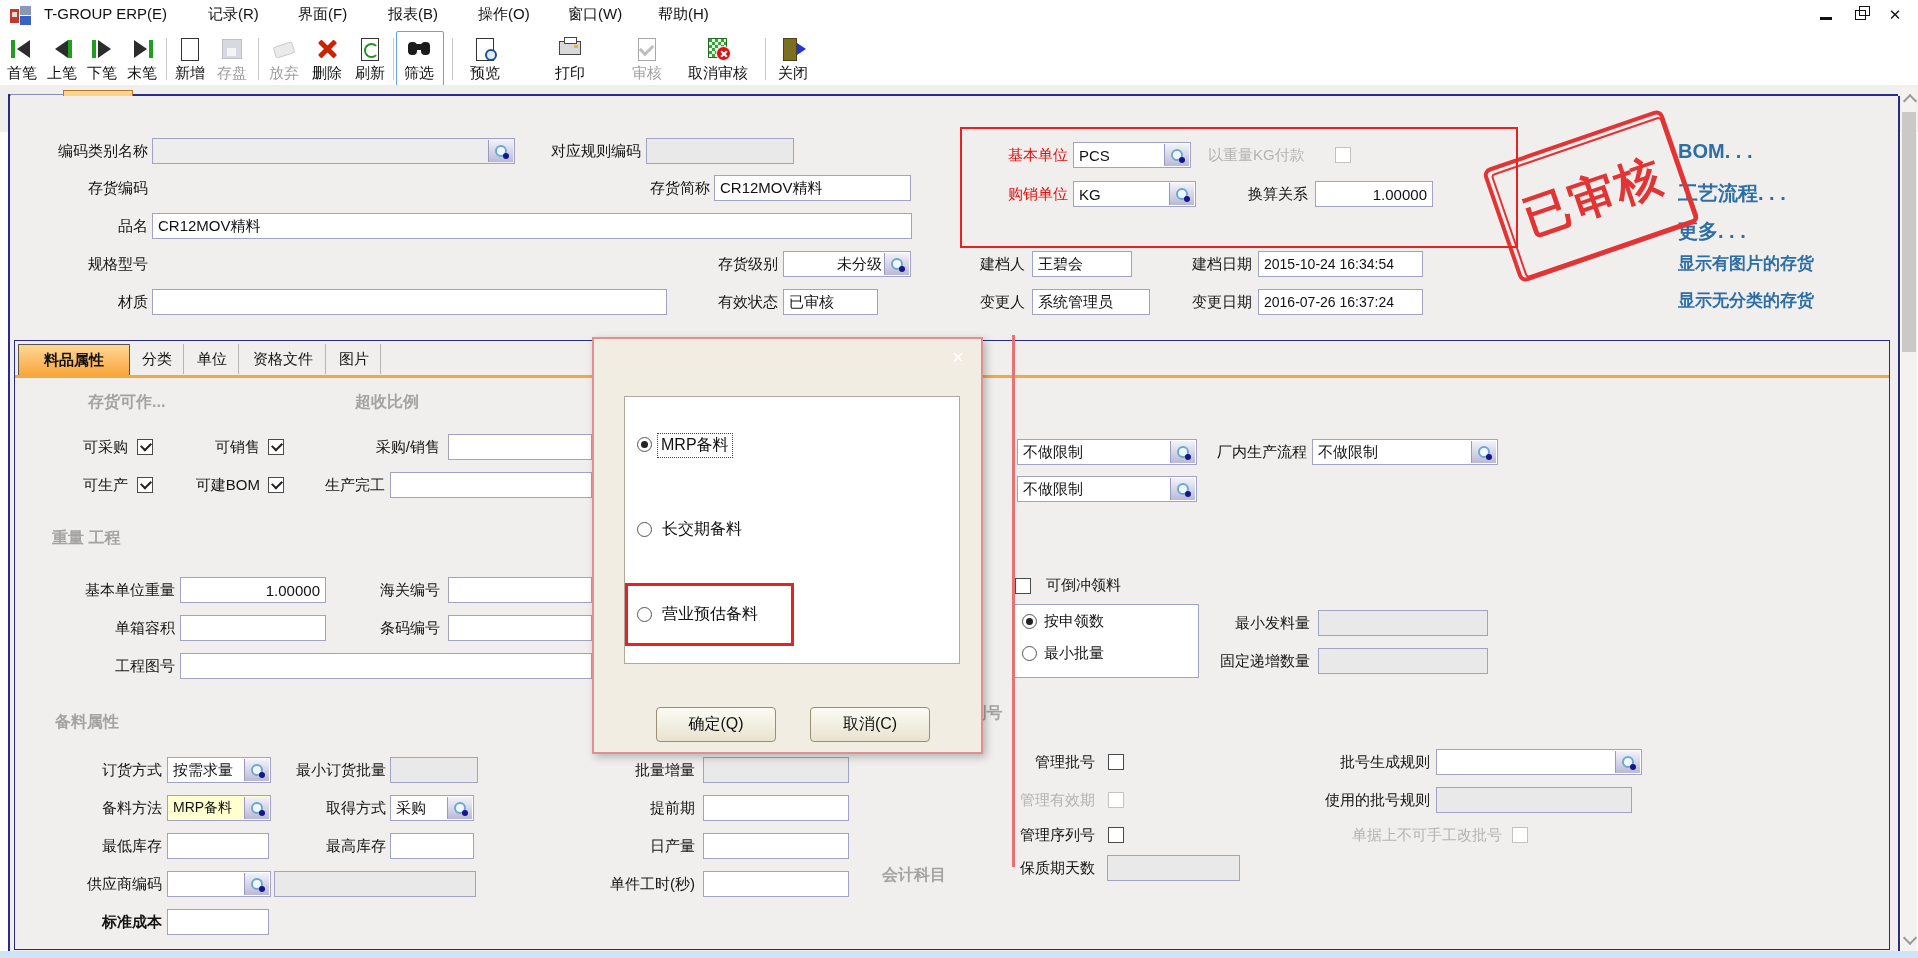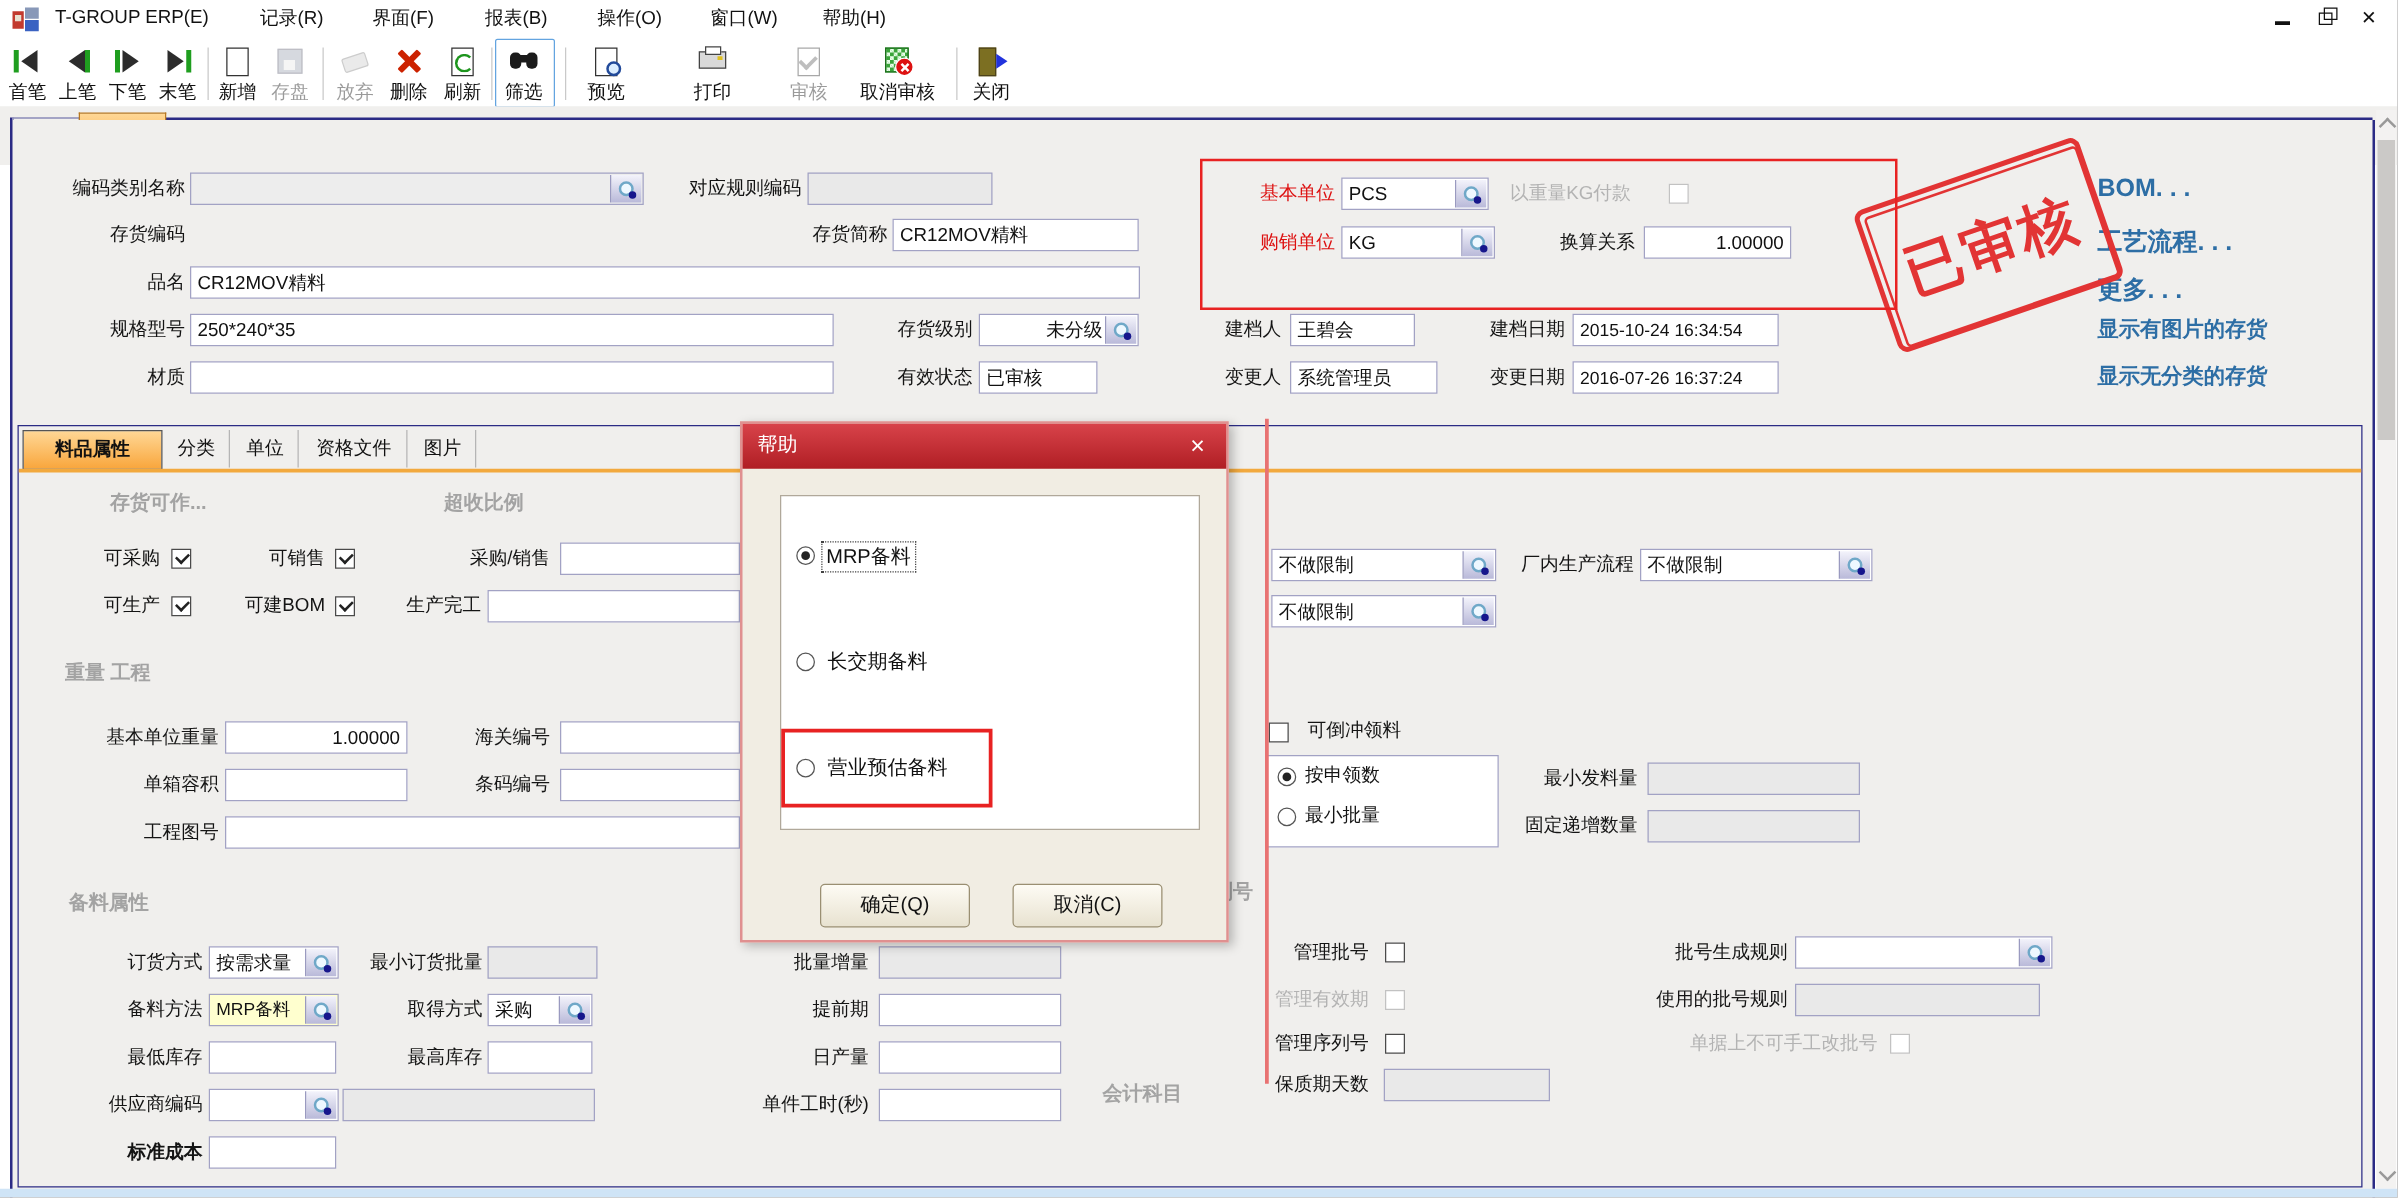--- a/index.html
+++ b/index.html
@@ -269,23 +269,20 @@
   <div class="inp" style="left:714px;top:175px;width:197px;">
       <span>CR12MOV精料</span>
     </div>
 
   <div class="lbl" style="left:20px;top:213px;width:128px;">品名</div>
   <div class="inp" style="left:152px;top:213px;width:760px;">
       <span>CR12MOV精料</span>
     </div>
 
   <div class="lbl" style="left:20px;top:251px;width:128px;">规格型号</div>
-  <div class="inp" style="left:152px;top:251px;width:515px;">
-      <span>250*240*35</span>
-    </div>
   <div class="lbl" style="left:690px;top:251px;width:88px;">存货级别</div>
   <div class="inp has-lk" style="left:783px;top:251px;width:128px;justify-content:flex-end;">
       <span>未分级</span>
       <span class="lkb">
         <span class="mag"></span>
       </span>
     </div>
   <div class="lbl" style="left:955px;top:251px;width:70px;">建档人</div>
   <div class="inp" style="left:1032px;top:251px;width:100px;">
       <span>王碧会</span>
@@ -519,21 +516,20 @@
   <div class="lbl grey" style="left:1306px;top:822px;width:196px;">单据上不可手工改批号</div>
   <div class="cbx dis" style="left:1512px;top:827px;"></div>
   <div class="lbl" style="left:1000px;top:855px;width:95px;">保质期天数</div>
   <div class="inp ro" style="left:1107px;top:855px;width:133px;">
       <span></span>
     </div>
 
   <div class="redline"></div>
 
   <div class="dialog">
-    <div class="dlg-title">帮助</div>
     <div class="dlg-close">×</div>
     <div class="dlg-list"></div>
     <div class="rdo on" style="left:43px;top:98px;"></div>
     <div class="dlg-opt-label focused" style="left:64px;top:95px;">MRP备料</div>
     <div class="rdo" style="left:43px;top:183px;"></div>
     <div class="dlg-opt-label" style="left:68px;top:180px;">长交期备料</div>
     <div class="rdo" style="left:43px;top:268px;"></div>
     <div class="dlg-opt-label" style="left:68px;top:265px;">营业预估备料</div>
     <div class="dlg-btn" style="left:62px;top:368px;width:118px;">确定(Q)</div>
     <div class="dlg-btn" style="left:216px;top:368px;width:118px;">取消(C)</div>

